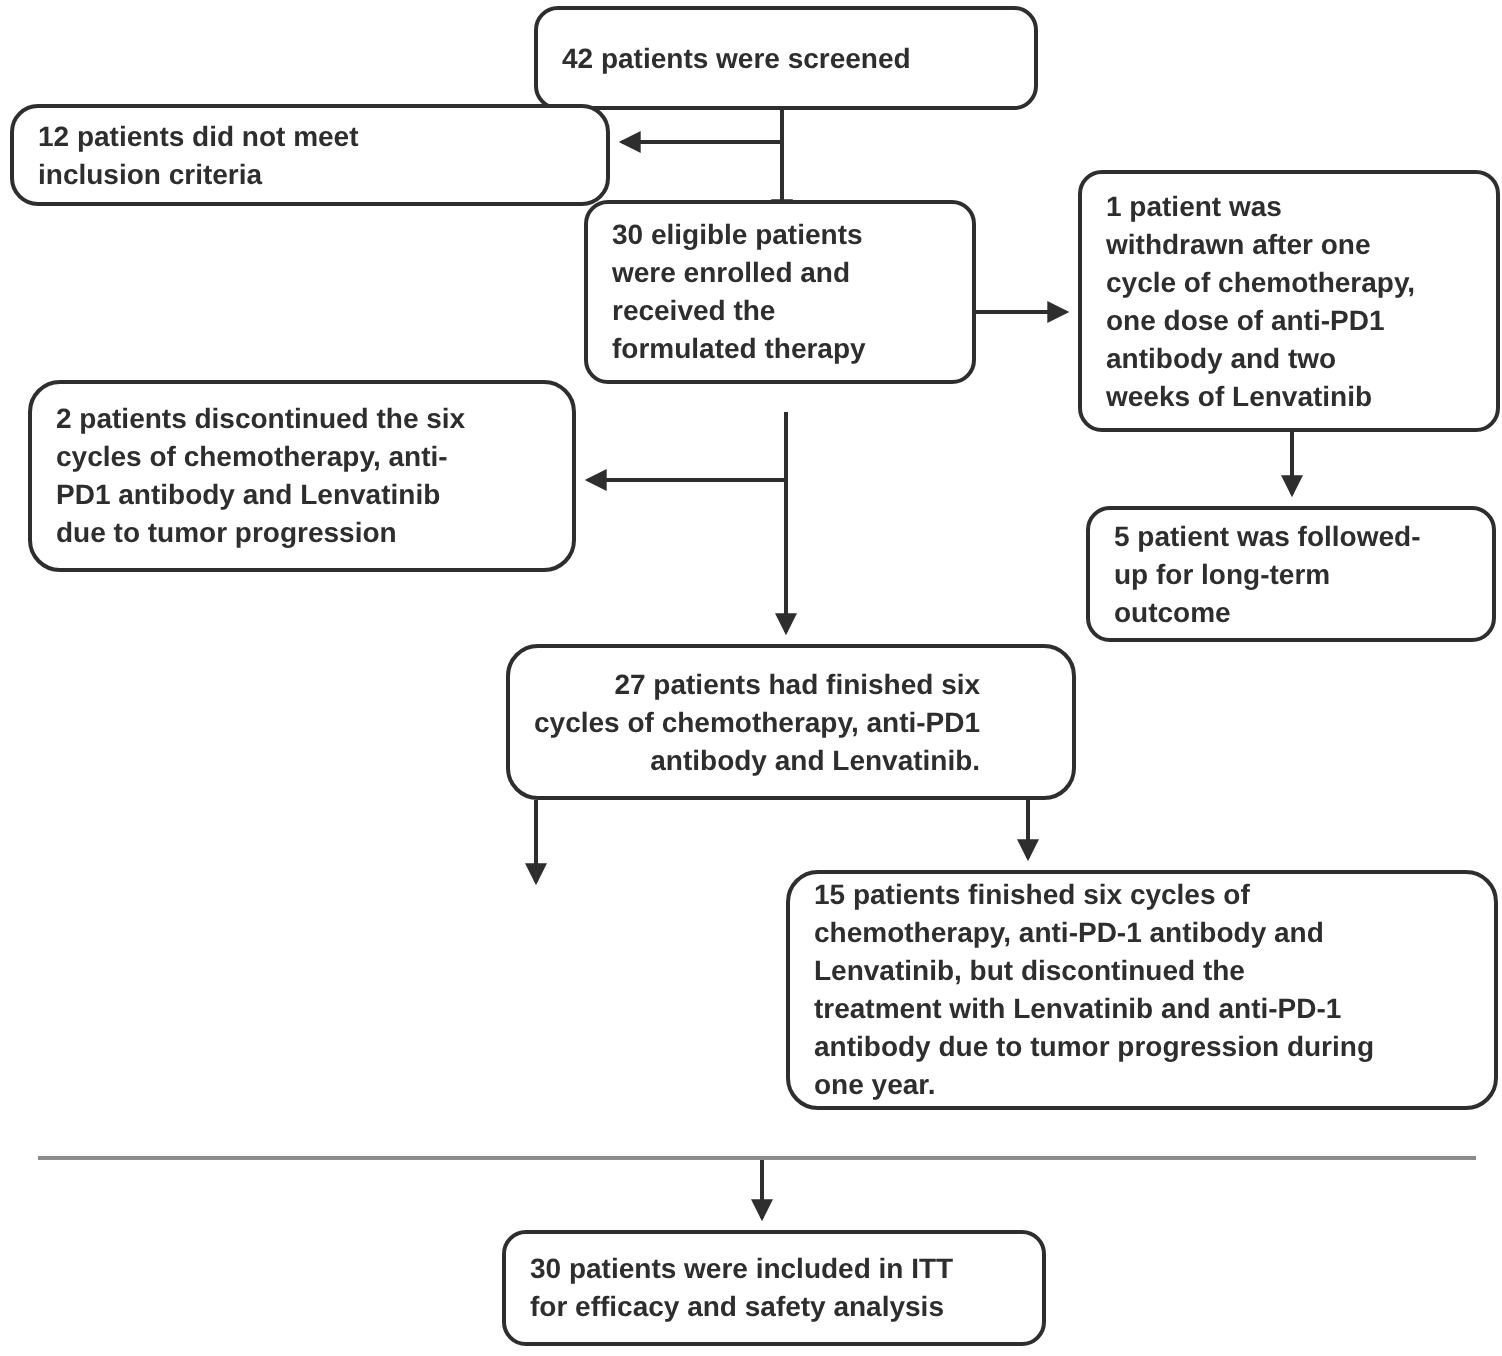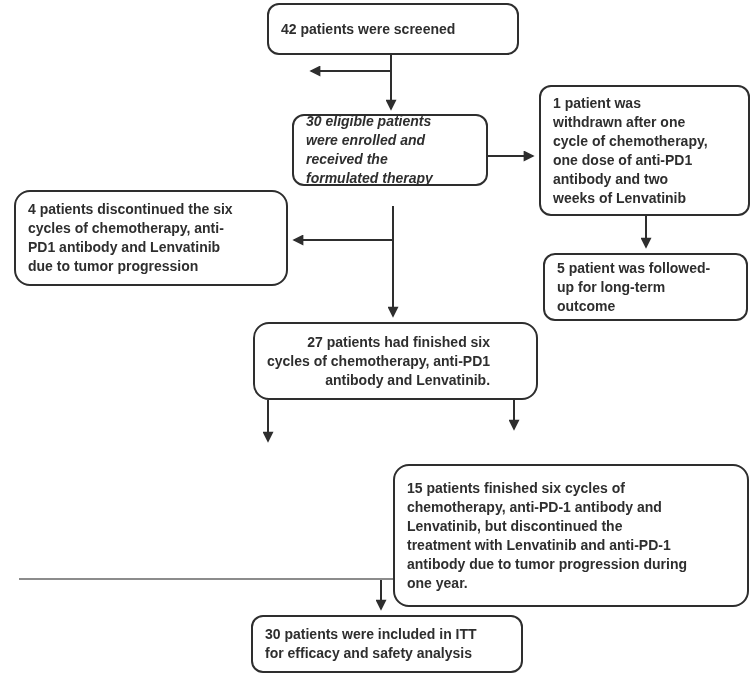--- a/index.html
+++ b/index.html
@@ -44,27 +44,27 @@
     font-weight: bold;
     font-size: 14px;
     line-height: 19px;
     white-space: pre-line;
     display: flex;
     align-items: center;
     padding: 4px 12px;
   }
   .n-screened            { left: 267px; top: 3px;   width: 252px; height: 52px;  }
   .n-excluded            { left: 5px;   top: 52px;  width: 300px; height: 51px;  border-radius: 14px; }
-  .n-enrolled            { left: 292px; top: 114px; width: 196px; height: 72px; font-style: italic;  }
+  .n-enrolled            { left: 292px; top: 100px; width: 196px; height: 92px;  }
   .n-withdrawn           { left: 539px; top: 85px;  width: 211px; height: 131px; }
   .n-discontinued        { left: 14px;  top: 190px; width: 274px; height: 96px;  border-radius: 16px; }
   .n-followed-up         { left: 543px; top: 253px; width: 205px; height: 68px;  }
   .n-finished-six        { left: 253px; top: 322px; width: 285px; height: 78px;  border-radius: 16px; text-align: right; }
   .n-finished-one-year   { left: 63px;  top: 447px; width: 302px; height: 85px;  border-radius: 16px; }
-  .n-discontinued-during { left: 393px; top: 435px; width: 356px; height: 143px; border-radius: 16px; margin-top: 29px; }
+  .n-discontinued-during { left: 393px; top: 435px; width: 356px; height: 120px; border-radius: 16px; }
   .n-itt                 { left: 251px; top: 615px; width: 272px; height: 58px;  }
 </style>
 </head>
 <body>
 
 <div class="stage">
 
   <svg class="connector-layer" viewBox="0 0 751 678" xmlns="http://www.w3.org/2000/svg">
     <defs>
       <marker id="arrowhead" viewBox="0 0 10 10" refX="8.5" refY="5" markerWidth="12" markerHeight="11" markerUnits="userSpaceOnUse" orient="auto-start-reverse">
@@ -79,34 +79,36 @@
     <path class="flowline" d="M393 240 H294" marker-end="url(#arrowhead)"></path>
     <path class="flowline" d="M646 216 V247" marker-end="url(#arrowhead)"></path>
     <path class="flowline" d="M268 400 V441" marker-end="url(#arrowhead)"></path>
     <path class="flowline" d="M514 400 V429" marker-end="url(#arrowhead)"></path>
     <path class="sepline" d="M19 579 H738"></path>
     <path class="flowline" d="M381 580 V609" marker-end="url(#arrowhead)"></path>
   </svg>
 
   <div class="node n-screened">42 patients were screened</div>
 
+  <div class="node n-excluded">12 patients did not meet
+inclusion criteria</div>
 
   <div class="node n-enrolled">30 eligible patients
 were enrolled and
 received the
 formulated therapy</div>
 
   <div class="node n-withdrawn">1 patient was
 withdrawn after one
 cycle of chemotherapy,
 one dose of anti-PD1
 antibody and two
 weeks of Lenvatinib</div>
 
-  <div class="node n-discontinued">4 patients discontinued the six
+  <div class="node n-discontinued">2 patients discontinued the six
 cycles of chemotherapy, anti-
 PD1 antibody and Lenvatinib
 due to tumor progression</div>
 
   <div class="node n-followed-up">5 patient was followed-
 up for long-term
 outcome</div>
 
   <div class="node n-finished-six">27 patients had finished six
 cycles of chemotherapy, anti-PD1

